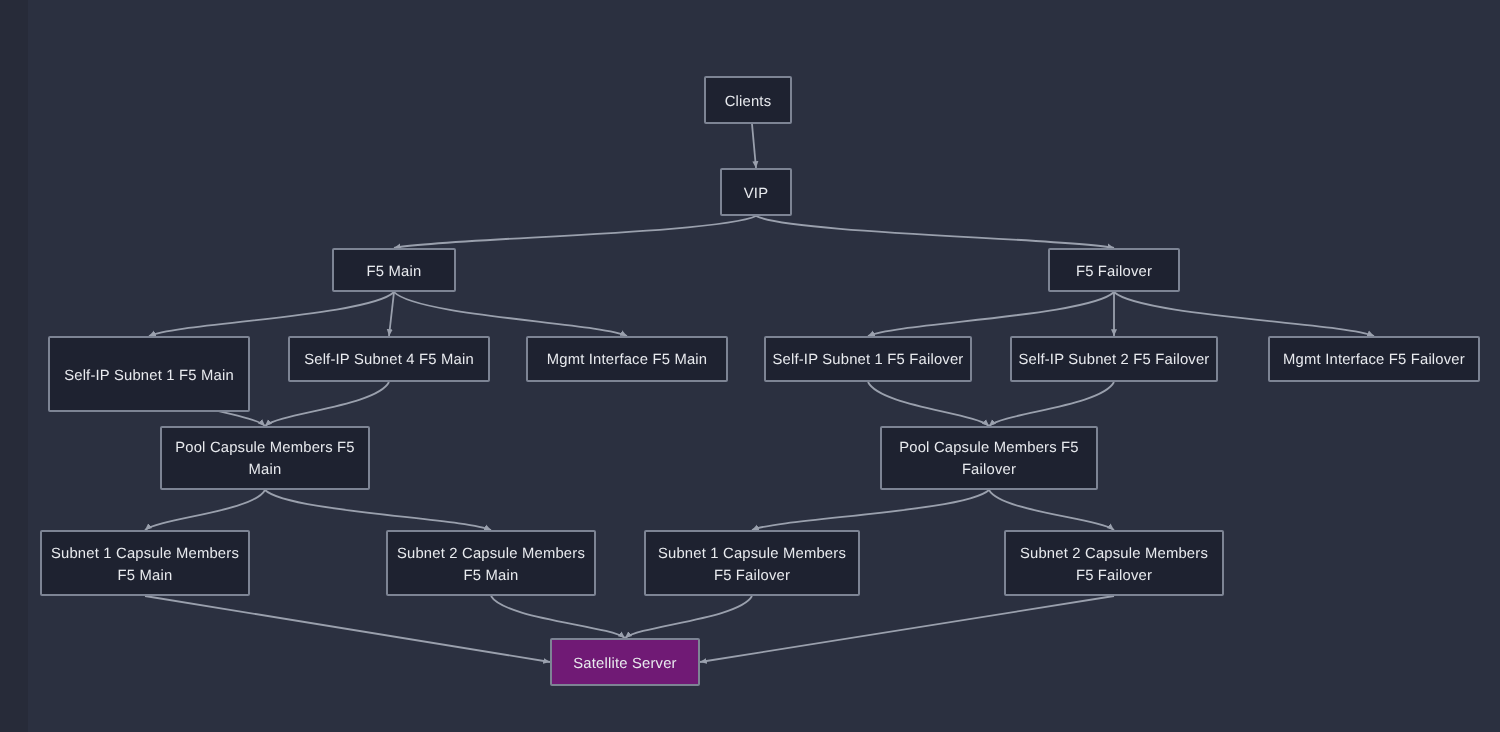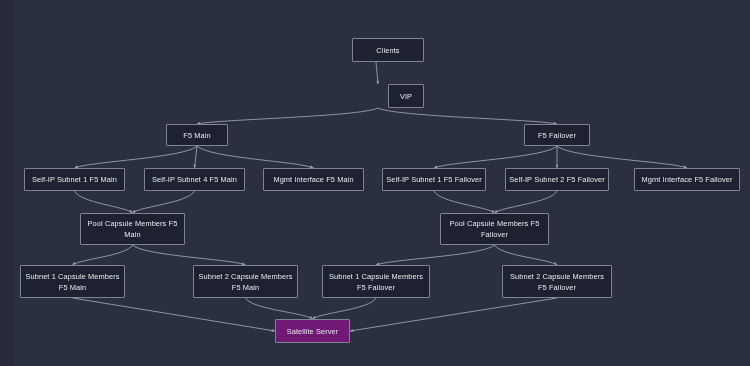--- a/index.html
+++ b/index.html
@@ -80,25 +80,25 @@
       <path d="M 132.5 245 C 126.5 256, 79.7 259, 72.5 265" fill="none" stroke="#9aa0ad" stroke-width="0.9" marker-end="url(#arrowhead)"></path>
       <path d="M 132.5 245 C 143.8 256, 231.94 259, 245.5 265" fill="none" stroke="#9aa0ad" stroke-width="0.9" marker-end="url(#arrowhead)"></path>
       <path d="M 494.5 245 C 482.65 256, 390.22 259, 376 265" fill="none" stroke="#9aa0ad" stroke-width="0.9" marker-end="url(#arrowhead)"></path>
       <path d="M 494.5 245 C 500.75 256, 549.5 259, 557 265" fill="none" stroke="#9aa0ad" stroke-width="0.9" marker-end="url(#arrowhead)"></path>
       <path d="M 72.5 298 L 275 331" fill="none" stroke="#9aa0ad" stroke-width="0.9" marker-end="url(#arrowhead)"></path>
       <path d="M 245.5 298 C 252.2 309.55, 304.46 312.7, 312.5 319" fill="none" stroke="#9aa0ad" stroke-width="0.9" marker-end="url(#arrowhead)"></path>
       <path d="M 376 298 C 369.65 309.55, 320.12 312.7, 312.5 319" fill="none" stroke="#9aa0ad" stroke-width="0.9" marker-end="url(#arrowhead)"></path>
       <path d="M 557 298 L 350 331" fill="none" stroke="#9aa0ad" stroke-width="0.9" marker-end="url(#arrowhead)"></path>
     </svg>
   <div id="node-layer">
-      <div class="node" style="left: 352px; top: 38px; width: 72px; height: 24px; background: rgb(30, 34, 48); border-color: rgb(125, 132, 148); color: rgb(232, 234, 238);"><span class="node-label">Clients</span></div>
-      <div class="node" style="left: 360px; top: 84px; width: 36px; height: 24px; background: rgb(30, 34, 48); border-color: rgb(125, 132, 148); color: rgb(232, 234, 238); margin-left: 28px;"><span class="node-label">VIP</span></div>
+      <div class="node" style="left: 352px; top: 38px; width: 44px; height: 24px; background: rgb(30, 34, 48); border-color: rgb(125, 132, 148); color: rgb(232, 234, 238);"><span class="node-label">Clients</span></div>
+      <div class="node" style="left: 360px; top: 84px; width: 36px; height: 24px; background: rgb(30, 34, 48); border-color: rgb(125, 132, 148); color: rgb(232, 234, 238);"><span class="node-label">VIP</span></div>
       <div class="node" style="left: 166px; top: 124px; width: 62px; height: 22px; background: rgb(30, 34, 48); border-color: rgb(125, 132, 148); color: rgb(232, 234, 238);"><span class="node-label">F5 Main</span></div>
       <div class="node" style="left: 524px; top: 124px; width: 66px; height: 22px; background: rgb(30, 34, 48); border-color: rgb(125, 132, 148); color: rgb(232, 234, 238);"><span class="node-label">F5 Failover</span></div>
-      <div class="node" style="left: 24px; top: 168px; width: 101px; height: 23px; background: rgb(30, 34, 48); border-color: rgb(125, 132, 148); color: rgb(232, 234, 238);"><span class="node-label">Self-IP Subnet 1 F5 Main</span></div>
+      <div class="node" style="left: 24px; top: 168px; width: 101px; height: 38px; background: rgb(30, 34, 48); border-color: rgb(125, 132, 148); color: rgb(232, 234, 238);"><span class="node-label">Self-IP Subnet 1 F5 Main</span></div>
       <div class="node" style="left: 144px; top: 168px; width: 101px; height: 23px; background: rgb(30, 34, 48); border-color: rgb(125, 132, 148); color: rgb(232, 234, 238);"><span class="node-label">Self-IP Subnet 4 F5 Main</span></div>
       <div class="node" style="left: 263px; top: 168px; width: 101px; height: 23px; background: rgb(30, 34, 48); border-color: rgb(125, 132, 148); color: rgb(232, 234, 238);"><span class="node-label">Mgmt Interface F5 Main</span></div>
       <div class="node" style="left: 382px; top: 168px; width: 104px; height: 23px; background: rgb(30, 34, 48); border-color: rgb(125, 132, 148); color: rgb(232, 234, 238); justify-content: center;"><span class="node-label">Self-IP Subnet 1 F5 Failover</span></div>
       <div class="node" style="left: 505px; top: 168px; width: 104px; height: 23px; background: rgb(30, 34, 48); border-color: rgb(125, 132, 148); color: rgb(232, 234, 238);"><span class="node-label">Self-IP Subnet 2 F5 Failover</span></div>
       <div class="node" style="left: 634px; top: 168px; width: 106px; height: 23px; background: rgb(30, 34, 48); border-color: rgb(125, 132, 148); color: rgb(232, 234, 238);"><span class="node-label">Mgmt Interface F5 Failover</span></div>
       <div class="node" style="left: 80px; top: 213px; width: 105px; height: 32px; background: rgb(30, 34, 48); border-color: rgb(125, 132, 148); color: rgb(232, 234, 238);"><span class="node-label">Pool Capsule Members F5
 Main</span></div>
       <div class="node" style="left: 440px; top: 213px; width: 109px; height: 32px; background: rgb(30, 34, 48); border-color: rgb(125, 132, 148); color: rgb(232, 234, 238);"><span class="node-label">Pool Capsule Members F5
 Failover</span></div>
       <div class="node" style="left: 20px; top: 265px; width: 105px; height: 33px; background: rgb(30, 34, 48); border-color: rgb(125, 132, 148); color: rgb(232, 234, 238);"><span class="node-label">Subnet 1 Capsule Members

